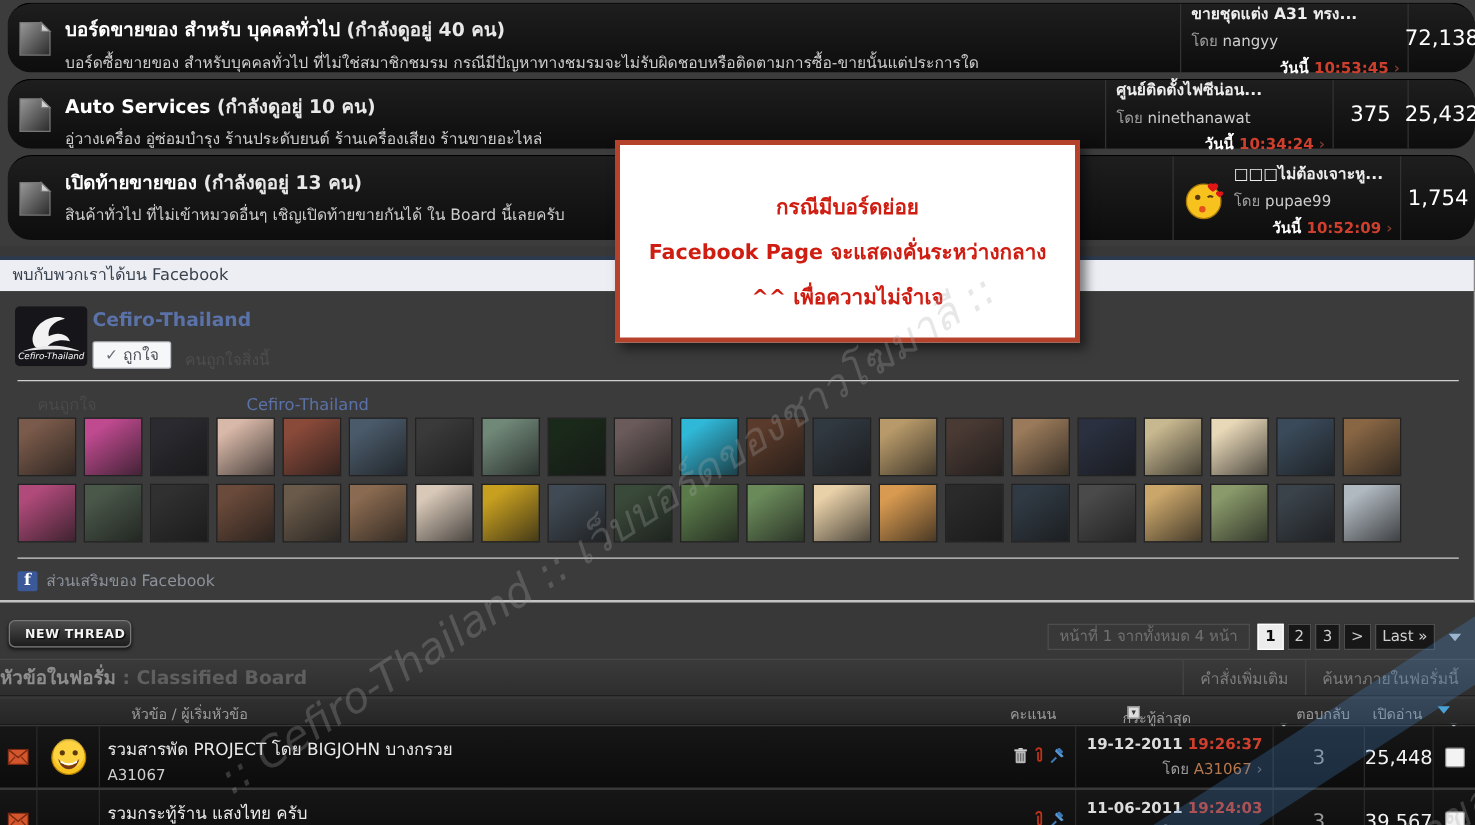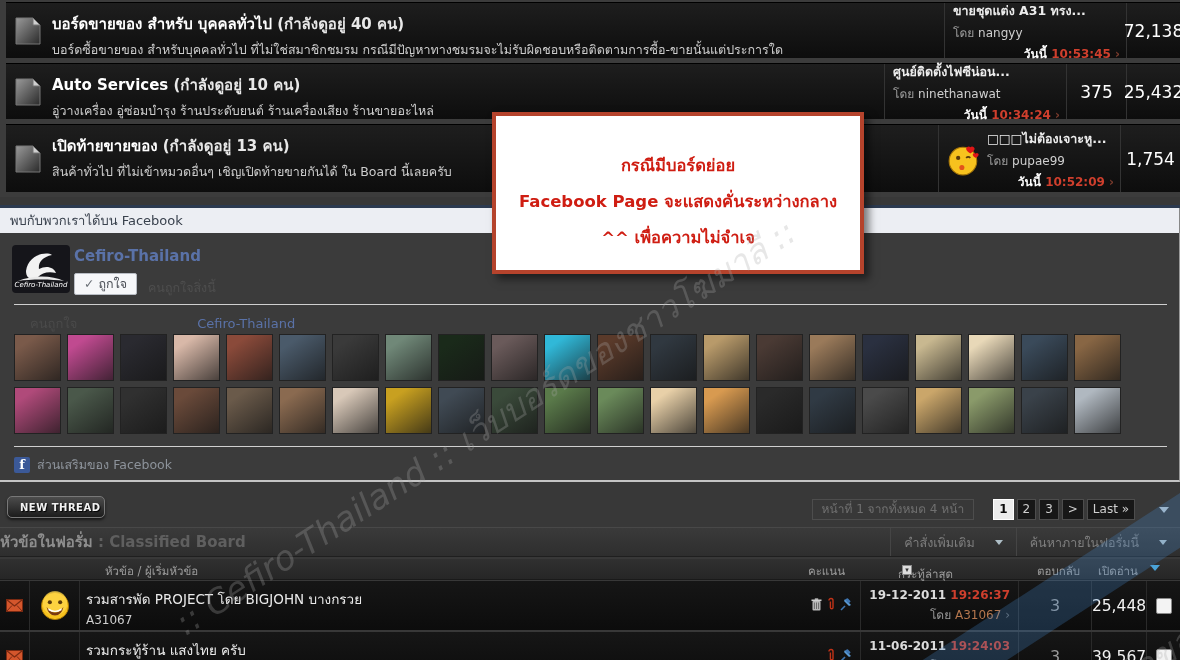--- a/index.html
+++ b/index.html
@@ -1,21 +1,21 @@
 <!DOCTYPE html>
 <html><head>
 <meta charset="utf-8">
 <style>
   * { margin:0; padding:0; box-sizing:border-box; }
   html,body { width:1180px; height:660px; overflow:hidden; }
   body { background:#383838; font-family:"DejaVu Sans","Liberation Sans",sans-serif; position:relative; }
 
   
   #board-list { position:absolute; top:0; left:0; width:1180px; background:#3c3c3c; padding-top:2px; }
-  .board-row { display:flex; margin-left:6px; background:linear-gradient(#1e1e1e,#0d0d0d); margin-bottom:5px; border-top:1px solid #000; }
+  .board-row { display:flex; margin-left:6px; background:linear-gradient(#1e1e1e,#0d0d0d); margin-bottom:5px; border-top:1px solid #000;border-radius:19px; }
   .br-icon { width:44px; display:flex; align-items:center; justify-content:center; }
   .br-main { flex:1; padding:9px 10px 8px 2px; overflow:hidden; }
   .br-title { font-size:15px; color:#fff; font-weight:bold; white-space:nowrap; }
   .br-title .viewing { font-weight:bold; color:#e8e8e8; }
   .br-desc { font-size:12.5px; color:#cdcdcd; margin-top:4px; white-space:nowrap; }
   .br-last { width:182px; border-left:1px solid #333; padding:6px 6px 4px 8px; display:flex; align-items:center; }
   .br-last-inner { flex:1; overflow:hidden; }
   .br-last-title { font-size:12.5px; font-weight:bold; color:#ededed; white-space:nowrap; overflow:hidden; }
   .br-last-by { font-size:12px; color:#9f9f9f; margin-top:2px; white-space:nowrap; }
   .br-last-by b { color:#cfcfcf; font-weight:normal; }
@@ -50,32 +50,32 @@
   .fb-f { width:16px; height:16px; background:#3b5998; color:#fff; font-weight:bold; font-size:13px; text-align:center; line-height:16px; border-radius:2px; font-family:"DejaVu Serif","Liberation Serif",serif; }
   .fb-foot-label { font-size:12.5px; color:#8d939b; }
 
   
   #callout { position:absolute; left:492px; top:112px; width:372px; height:162px; background:#fff; border:4px solid #b5432c; box-shadow:5px 5px 8px rgba(0,0,0,.5); z-index:10; text-align:center; padding-top:32px; }
   #callout div { color:#cf1d12; font-size:16.5px; font-weight:bold; line-height:36px; }
 
   
   #new-thread { position:absolute; left:7px; top:496px; width:98px; height:22px; background:linear-gradient(#4c4c4c,#1c1c1c); border:1px solid #787878; border-radius:5px; display:flex; align-items:center; gap:5px; padding:0 7px; box-shadow:0 2px 3px rgba(0,0,0,.6); }
   #new-thread span { font-size:10px; font-weight:bold; letter-spacing:.5px; color:#f2f2f2; text-shadow:1px 1px 1px #000; white-space:nowrap; }
-  #pagination { position:absolute; right:6px; top:499px; display:flex; gap:19px; align-items:center; z-index:3; }
+  #pagination { position:absolute; right:6px; top:499px; display:flex; gap:6px; align-items:center; z-index:3; }
   .pg-info { height:21px; line-height:19px; border:1px solid #4d4d4d; color:#707070; font-size:12px; padding:0 9px; }
   .pg-btn { height:21px; min-width:19px; line-height:19px; border:1px solid #4d4d4d; background:#171717; color:#cfcfcf; font-size:12px; text-align:center; padding:0 5px; }
   .pg-btn.active { background:#ececec; color:#0a0a0a; font-weight:bold; border-color:#fff; }
   .pg-dd { height:21px; width:20px; display:flex; align-items:center; justify-content:center; }
   .tri-down { width:0; height:0; border-left:5px solid transparent; border-right:5px solid transparent; border-top:6px solid #b8c4cc; }
 
   
   #forum-bar { position:absolute; top:527px; left:0; width:1180px; height:30px; background:linear-gradient(#3a3a3a,#2e2e2e); border-top:1px solid #484848; border-bottom:1px solid #1f1f1f; display:flex; }
   .fbar-title { flex:1; line-height:29px; font-size:15px; color:#8e8e8e; white-space:nowrap;font-weight:bold; }
   .fbar-title .sub { color:#5f5f5f; }
-  .fbar-item { line-height:29px; border-left:1px solid #454545; padding:0 13px; font-size:12.5px; color:#7e7e7e; display:flex; align-items:center; gap:20px; }
+  .fbar-item { line-height:29px; border-left:1px solid #454545; padding:0 13px; font-size:12.5px; color:#7e7e7e; display:flex; align-items:flex-end; gap:20px;flex-direction:column; }
   .fbar-item .tri-down { border-top-color:#aebec6; border-left-width:4px; border-right-width:4px; border-top-width:5px; }
 
   
   #table-head { position:absolute; top:559px; left:0; width:1180px; height:21px; background:linear-gradient(#303030,#262626); border-bottom:1px solid #1a1a1a; font-size:11.5px; color:#9c9c9c; }
   #table-head span { position:absolute; top:3px; white-space:nowrap; }
   .th-topic { left:105px; }
   .th-score { left:808px; }
   .th-last  { left:898px; }
   .sort-ic { display:inline-block; width:10px; height:10px; border:1px solid #8a8a8a; background:#ddd; vertical-align:-1px; margin-left:4px; font-size:7px; line-height:9px; color:#333; text-align:center; }
   .th-re { left:1037px; }

